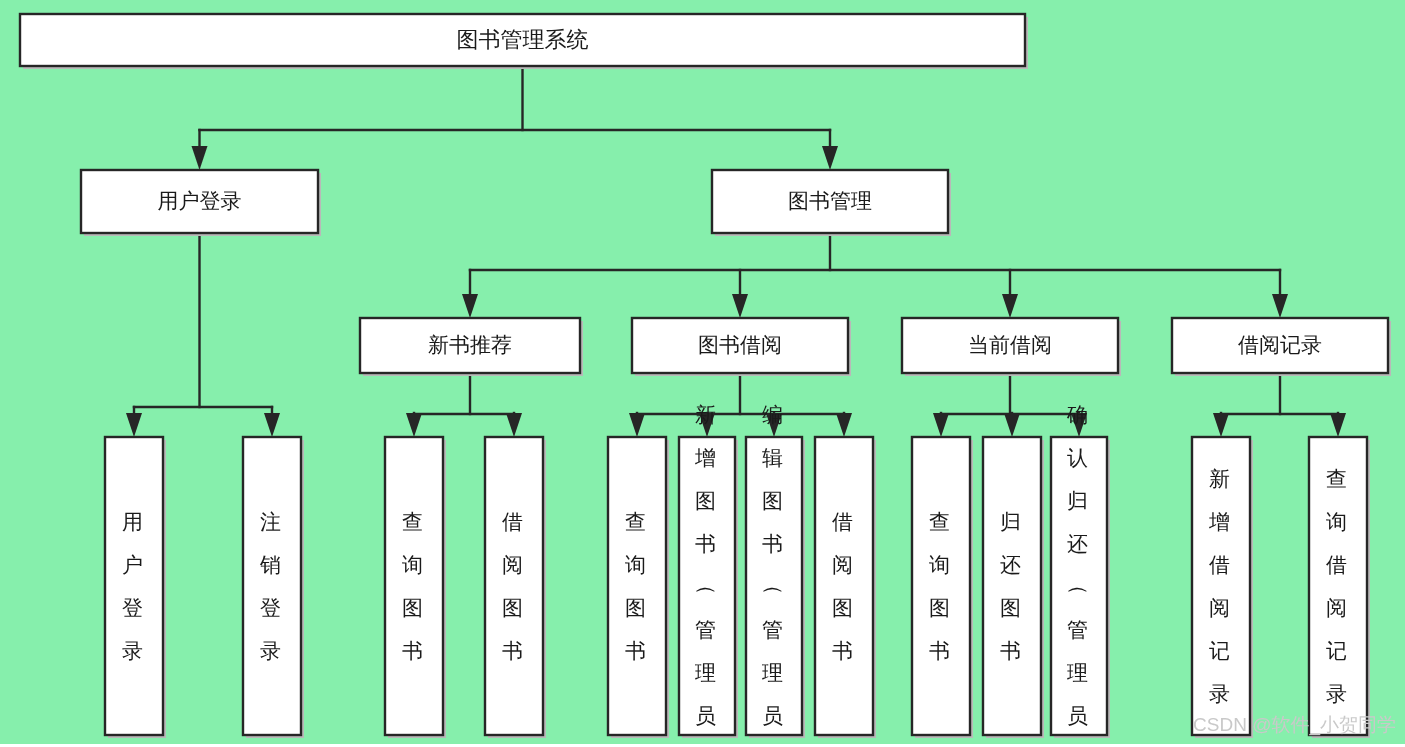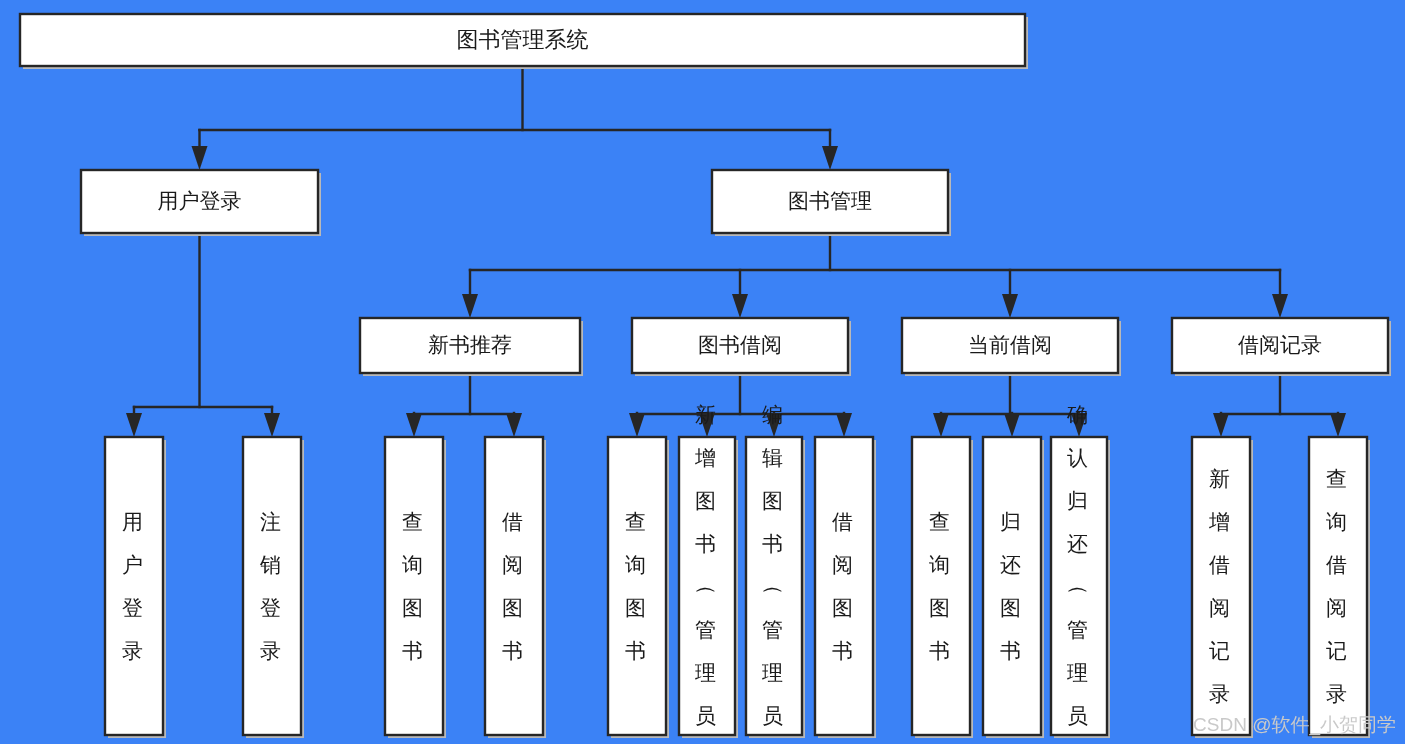--- a/index.html
+++ b/index.html
@@ -11,21 +11,21 @@
     width: 1405px;
     height: 747px;
     font-family: "Liberation Sans", "DejaVu Sans", sans-serif;
     overflow: hidden;
     position: relative;
   }
   #diagram-root {
     position: relative;
     width: 1405px;
     height: 744px;
-    background: #3b82f6;
+    background: #86efac;
   }
   svg#flow {
     position: absolute;
     left: 0;
     top: 0;
     width: 1405px;
     height: 747px;
   }
   .box-rect {
     fill: #ffffff;

